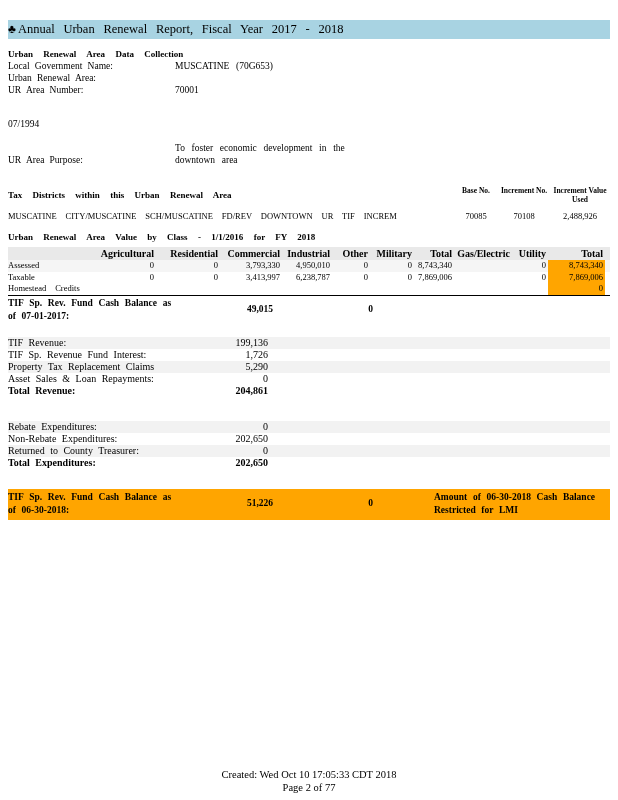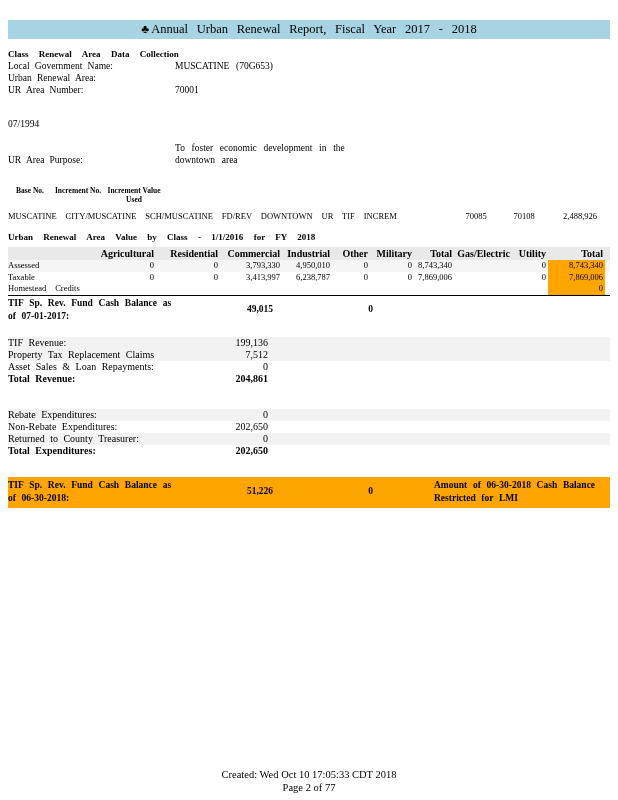--- a/index.html
+++ b/index.html
@@ -11,21 +11,20 @@
     position: relative;
     overflow: hidden;
   }
   .page { position: relative; width: 618px; height: 800px; }
 
   
   .title-bar {
     margin: 20px 8px 0 8px;
     height: 19px;
     background: var(--title-bg, #a8d3e2);
-    text-align: center;
     font-size: 12.5px;
     line-height: 19px;
     word-spacing: 0.45em;
     white-space: nowrap;
   }
   .title-bar .suit { margin-right: 2px; font-size: 12px; }
 
   .content { margin: 0 8px; }
 
   .sec-heading {
@@ -110,21 +109,21 @@
 <body>
 
 <div class="page">
 
   <div class="title-bar">
     <span class="suit">♣</span><span>Annual Urban Renewal Report, Fiscal Year 2017 - 2018</span>
   </div>
 
   <div class="content">
 
-    <div class="sec-heading dc-heading">Class Renewal Area Data Collection</div>
+    <div class="sec-heading dc-heading">Urban Renewal Area Data Collection</div>
 
     <div class="field-row">
       <span class="lbl">Local Government Name:</span>
       <span class="val">MUSCATINE (70G653)</span>
     </div>
     <div class="field-row">
       <span class="lbl">Urban Renewal Area:</span>
     </div>
     <div class="field-row">
       <span class="lbl">UR Area Number:</span>
@@ -135,20 +134,21 @@
       <span class="val">07/1994</span>
     </div>
 
     <div class="field-row row-purpose">
       <span class="lbl">UR Area Purpose:</span>
       <span class="val purpose-val">To foster economic development in the downtown area</span>
     </div>
 
     <div class="tax-section">
       <div class="tax-header">
+        <span class="sec-heading">Tax Districts within this Urban Renewal Area</span>
         <span class="tax-cols">
           <span class="tax-col c1">Base No.</span>
           <span class="tax-col c2">Increment No.</span>
           <span class="tax-col c3">Increment Value Used</span>
         </span>
       </div>
       <div class="tax-row">
         <span class="district-name">MUSCATINE CITY/MUSCATINE SCH/MUSCATINE FD/REV DOWNTOWN UR TIF INCREM</span>
         <span class="num c1">70085</span>
         <span class="num c2">70108</span>
@@ -220,23 +220,27 @@
       <span class="tif-lbl">TIF Sp. Rev. Fund Cash Balance as of 07-01-2017:</span>
       <span class="tif-amt">49,015</span>
       <span class="tif-restricted">0</span>
     </div>
 
     <div class="items">
       <div class="item-row stripe">
         <span class="ilbl">TIF Revenue:</span>
         <span class="ival">199,136</span>
       </div>
+      <div class="item-row">
+        <span class="ilbl">TIF Sp. Revenue Fund Interest:</span>
+        <span class="ival">1,726</span>
+      </div>
       <div class="item-row stripe">
         <span class="ilbl">Property Tax Replacement Claims</span>
-        <span class="ival">7,512</span>
+        <span class="ival">5,290</span>
       </div>
       <div class="item-row">
         <span class="ilbl">Asset Sales &amp; Loan Repayments:</span>
         <span class="ival">0</span>
       </div>
       <div class="item-row total">
         <span class="ilbl">Total Revenue:</span>
         <span class="ival">204,861</span>
       </div>
     </div>

